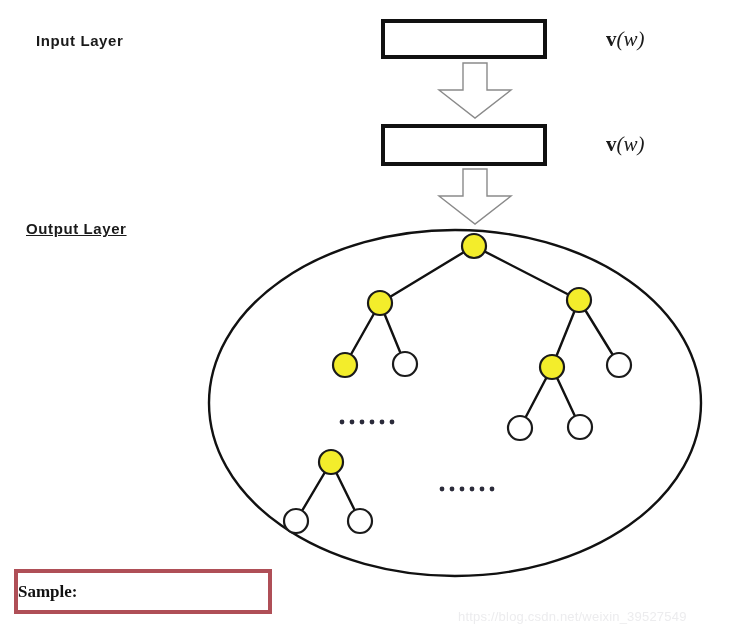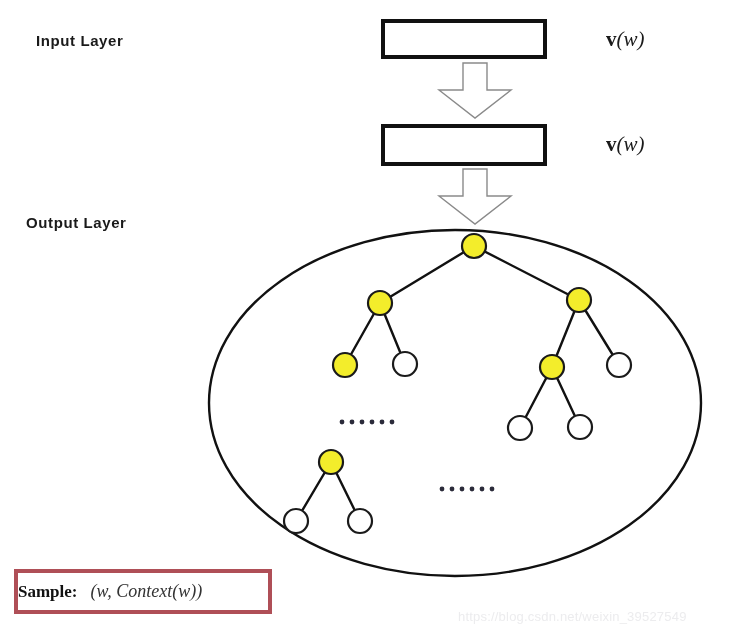--- a/index.html
+++ b/index.html
@@ -21,21 +21,21 @@
     position: absolute;
     font-family: "Liberation Sans", sans-serif;
     font-weight: bold;
     font-size: 15px;
     letter-spacing: 0.6px;
     color: #1a1a1a;
     white-space: nowrap;
   }
   #label-input      { left: 36px;  top: 32px; }
   #label-projection { left: 14px;  top: 134px; }
-  #label-output     { left: 26px;  top: 214px; }
+  #label-output     { left: 26px;  top: 220px; text-decoration: underline; }
 
   
   .vec-label {
     position: absolute;
     font-size: 21px;
     color: #1a1a1a;
     white-space: nowrap;
     font-family: "Liberation Serif", serif;
     margin-left: 23px;
   }
@@ -221,18 +221,17 @@
       <circle class="dot" cx="452" cy="489" r="2.4"></circle>
       <circle class="dot" cx="462" cy="489" r="2.4"></circle>
       <circle class="dot" cx="472" cy="489" r="2.4"></circle>
       <circle class="dot" cx="482" cy="489" r="2.4"></circle>
       <circle class="dot" cx="492" cy="489" r="2.4"></circle>
     </g>
   </svg>
 
   <div id="sample-box">
     <span id="sample-label">Sample:</span>
-    <span id="sample-formula">(w, Context(w))</span>
   </div>
 
   <div id="watermark">https://blog.csdn.net/weixin_39527549</div>
 
 </div>
 
 </body></html>

